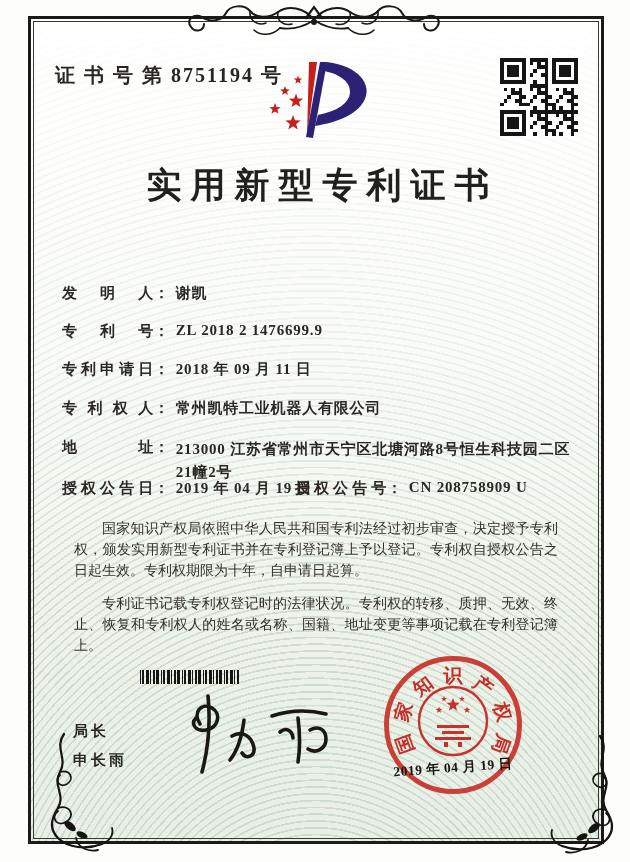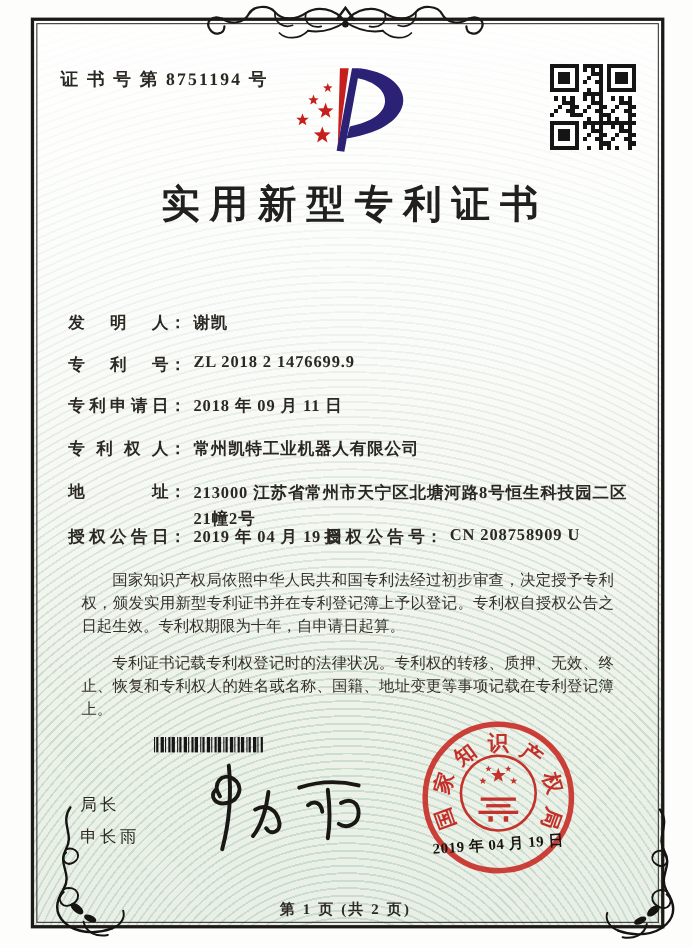--- a/index.html
+++ b/index.html
@@ -6,33 +6,33 @@
   .page{position:relative;width:630px;height:862px;overflow:hidden;background:#fdfdfb;
         font-family:"Liberation Serif","DejaVu Serif",serif;color:#26241f;}
   
   .paper{position:absolute;left:28px;top:16px;width:570px;height:822px;
          border:3px solid #1c1a18;
          background:
            linear-gradient(180deg,rgba(255,255,255,.95) 0%,rgba(255,255,255,.55) 40%,rgba(255,255,255,0) 72%),
            repeating-radial-gradient(140% 110% at 50% 120%,rgba(150,190,165,.38) 0 1.5px,rgba(250,252,249,0) 1.5px 6px),
            linear-gradient(180deg,#faf9f3 0%,#f1f4ec 60%,#e9efe6 100%);}
   .paper::before{content:"";position:absolute;inset:2px;border:1px solid #3a3734;}
-  .cert-no{position:absolute;left:55px;top:62px;font-size:16px;font-weight:600;letter-spacing:2px;color:#2a2722;}
+  .cert-no{position:absolute;left:55px;top:62px;font-size:20px;font-weight:600;letter-spacing:2px;color:#2a2722;}
   .title{position:absolute;left:28px;top:158px;width:572px;margin:4px;text-align:center;
          font-size:35px;font-weight:700;letter-spacing:9px;text-indent:9px;color:#21201c;}
   .frow{position:absolute;left:62px;font-size:15px;font-weight:600;letter-spacing:.8px;color:#2b2823;white-space:nowrap;}
   .flabel{display:inline-block;width:92px;text-align:justify;text-align-last:justify;vertical-align:top;}
   .fcolon{display:inline-block;margin-right:6px;vertical-align:top;}
   .fvalue{display:inline-block;vertical-align:top;}
   .addr-lines{display:inline-block;vertical-align:top;line-height:23px;white-space:normal;width:420px;}
   .grant2{position:absolute;left:233px;top:0;}
   .paras{position:absolute;left:62px;top:506px;width:508px;font-size:14px;line-height:21px;
          color:#33302a;text-align:justify;}
   .paras p{margin:12px;text-indent:2em;}
-  .director{position:absolute;left:73px;font-size:15px;font-weight:400;letter-spacing:3px;color:#2b2823;}
+  .director{position:absolute;left:73px;font-size:15px;font-weight:700;letter-spacing:3px;color:#2b2823;}
   .seal{position:absolute;left:384px;top:656px;width:138px;height:138px;}
   .seal-ring{position:absolute;inset:0;border:5px solid rgba(198,33,26,.85);border-radius:50%;}
   .seal-chars span{position:absolute;font-size:19px;font-weight:700;color:rgba(193,30,24,.92);
                    font-family:"Liberation Serif","DejaVu Serif",serif;}
   .seal-date{position:absolute;left:-10px;top:103px;width:158px;text-align:center;font-size:13.5px;
              font-weight:700;color:#181410;letter-spacing:.5px;transform:rotate(-4deg);white-space:nowrap;}
   .footer{position:absolute;left:28px;top:818px;width:572px;text-align:center;font-size:13.5px;
           font-weight:600;letter-spacing:2px;color:#2e2b26;}
   svg{position:absolute;overflow:visible;}
   .orn{color:#1b1916;}
@@ -308,21 +308,20 @@
         <rect x="22" y="42" width="32" height="3" stroke="none"></rect>
         <rect x="27" y="48" width="22" height="3" stroke="none"></rect>
         <rect x="20" y="54" width="36" height="3" stroke="none"></rect>
         <rect x="29" y="59" width="4" height="5" stroke="none"></rect>
         <rect x="43" y="59" width="4" height="5" stroke="none"></rect>
       </g>
     </svg>
     <div class="seal-date">2019 年 04 月 19 日</div>
   </div>
 
-  <div class="footer">第 1 页 (共 2 页)</div>
 
   <svg class="orn" style="left:24px;top:734px;" width="104" height="124" viewBox="0 0 104 124">
     <g id="cornerFl" stroke="#161412" fill="none" stroke-width="2.2" stroke-linecap="round">
       <path d="M40,0 C30,14 44,24 36,38 C28,52 42,60 34,74"></path>
       <path d="M36,38 c10,-3 15,7 7,12 c-7,4 -13,-3 -7,-9" stroke-width="1.8"></path>
       <path d="M34,74 c12,-4 18,8 8,14 c-9,5 -16,-4 -8,-11" stroke-width="1.8"></path>
       <path d="M34,74 C26,86 26,96 34,104 C44,114 62,116 78,110"></path>
       <path d="M52,104 c2,10 12,14 22,12" stroke-width="1.8"></path>
       <path d="M78,110 c8,-3 12,-10 10,-16" stroke-width="1.8"></path>
       <ellipse cx="46" cy="92" rx="7" ry="3.5" fill="#161412" stroke="none" transform="rotate(40 46 92)"></ellipse>

